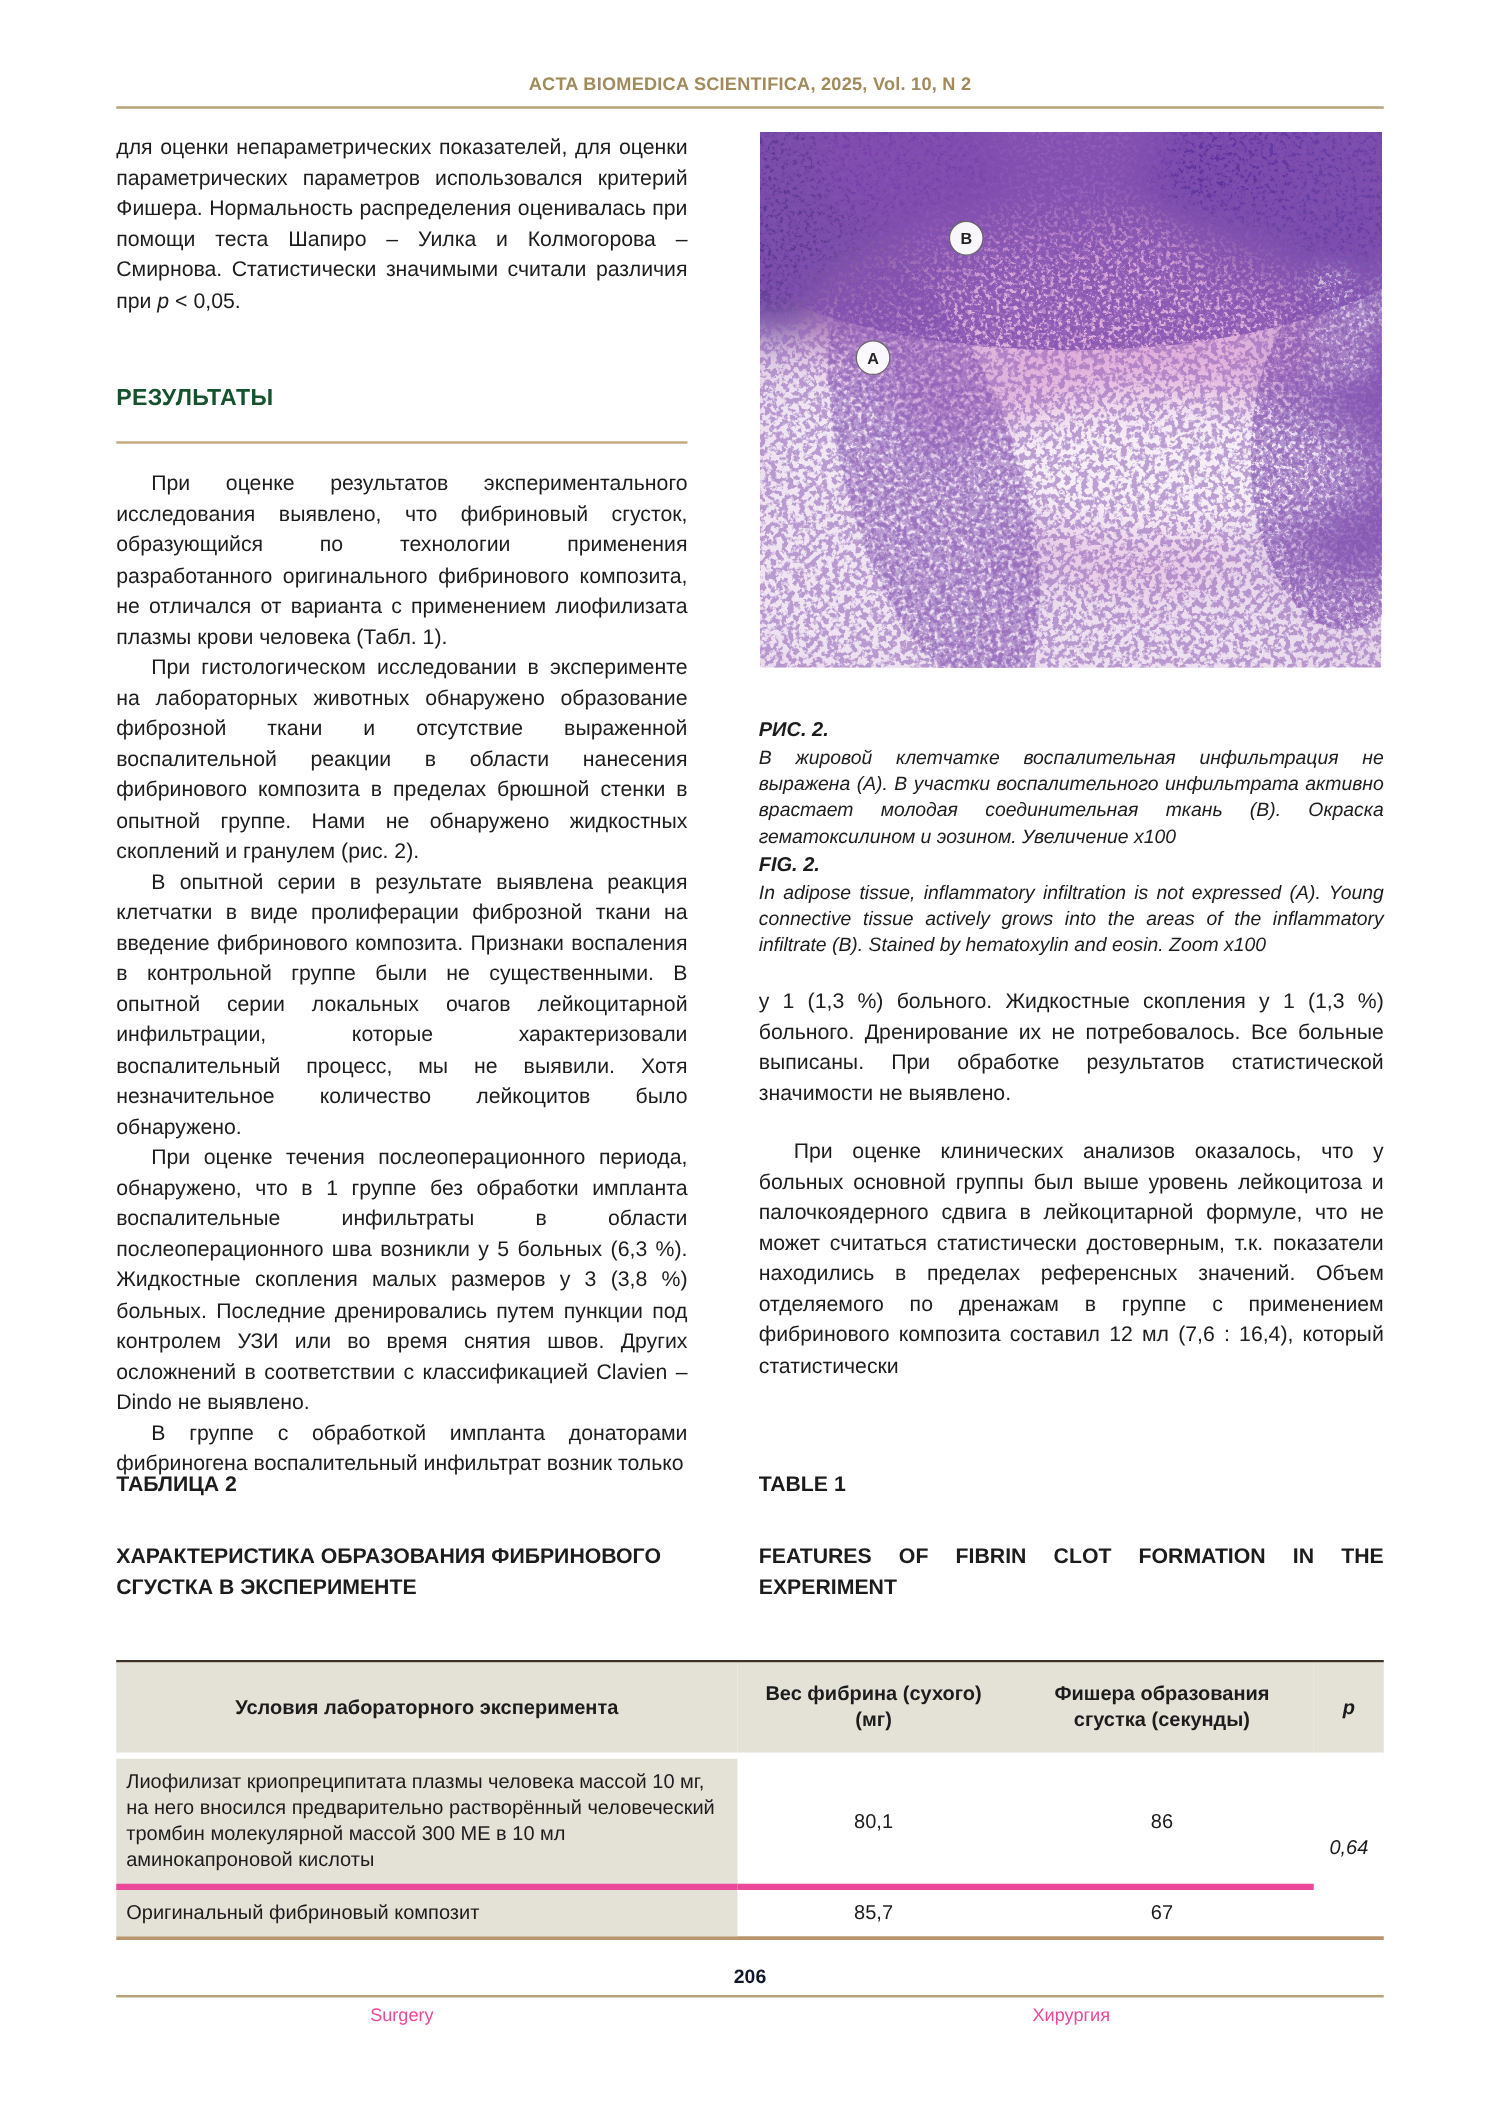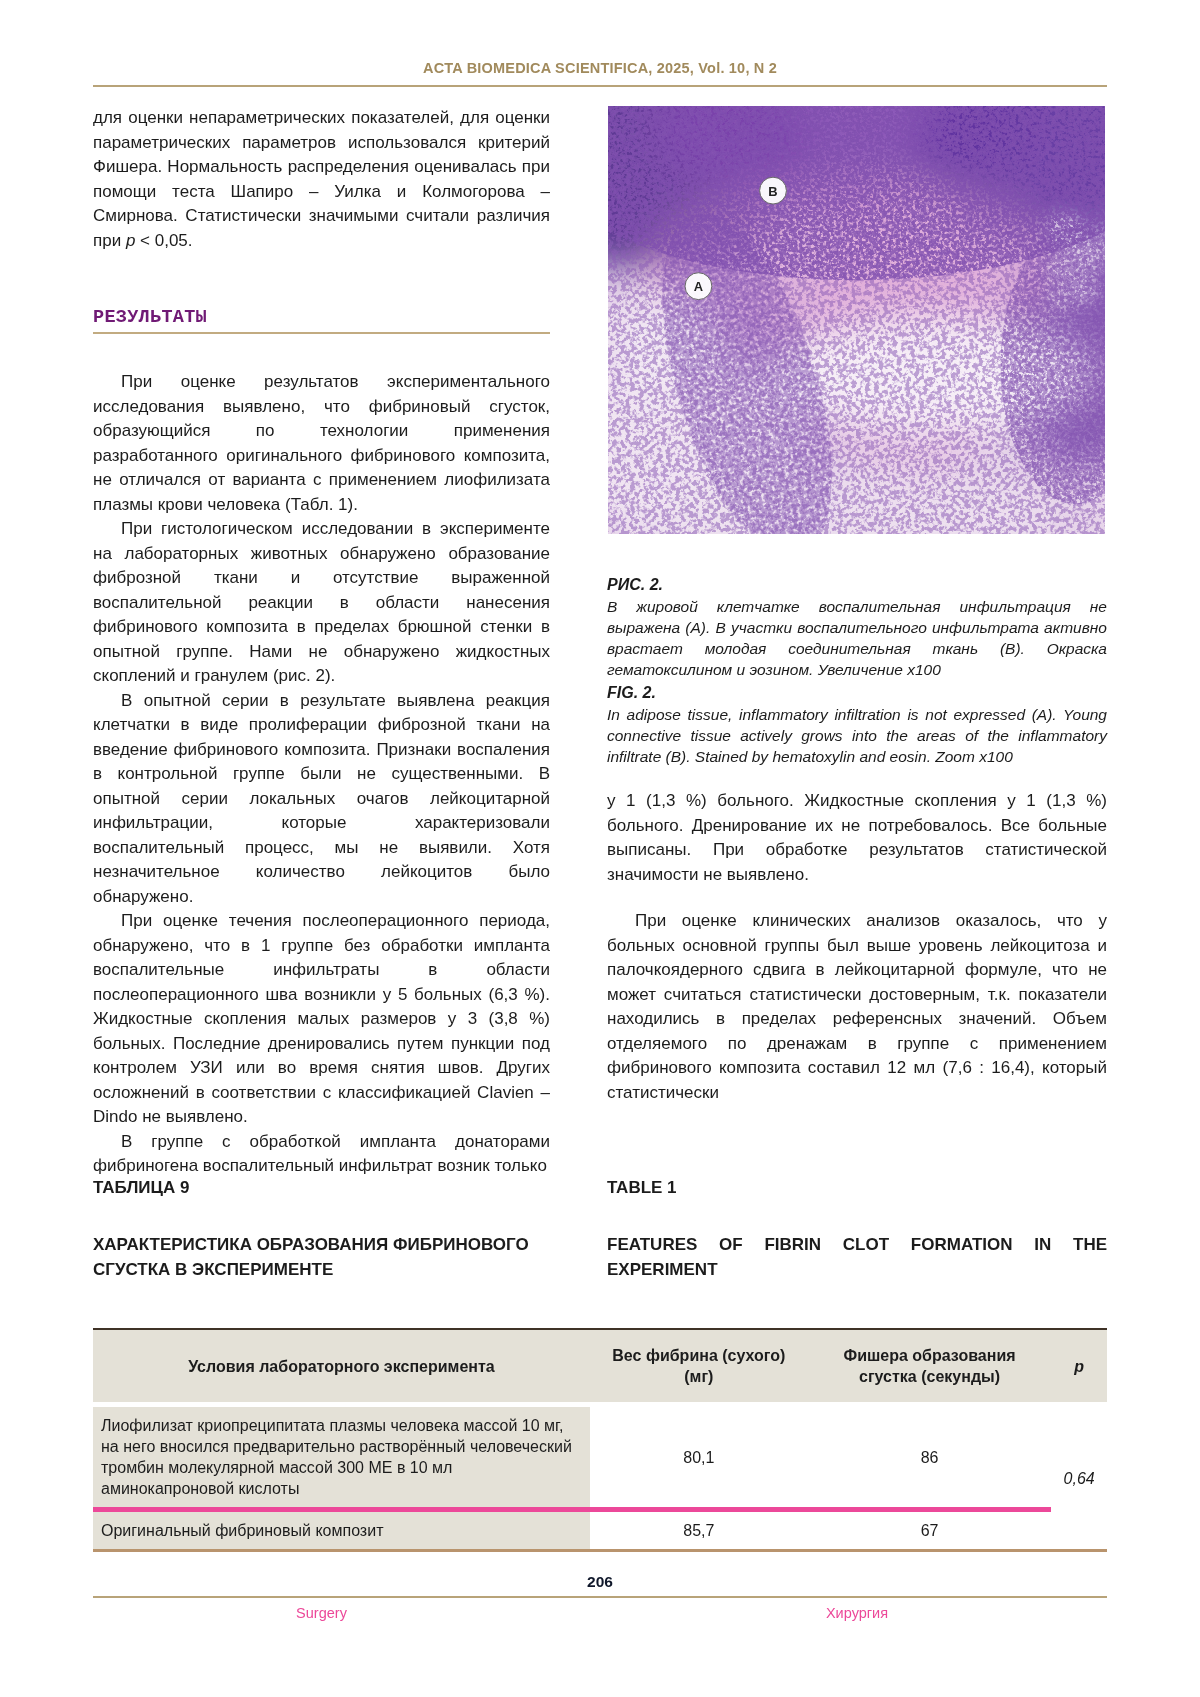--- a/index.html
+++ b/index.html
@@ -15,24 +15,24 @@
   .header-rule{position:absolute;top:85px;left:93px;width:1014px;height:2px;background:#b8a379;}
   
   .columns{position:absolute;top:106px;left:93px;width:1014px;display:flex;gap:57px;}
   .col-left{width:457px;flex:0 0 457px;}
   .col-right{width:500px;flex:0 0 500px;}
   .body-text{font-size:17px;line-height:24.5px;text-align:justify;margin:0;}
   .body-text + .body-text{margin-top:0;}
   .indent{text-indent:28px;}
   .var-i{font-style:italic;}
   .section-heading{
-    margin:54px 0 0 0;font-size:18.5px;font-weight:bold;color:#701a75;
-    padding-bottom:4px;border-bottom:2px solid #c2ab81;letter-spacing:.3px;font-family:Liberation Mono, monospace;
-  }
-  .after-heading{margin-top:36px;}
+    margin:54px 0 0 0;font-size:18.5px;font-weight:bold;color:#14532d;
+    padding-bottom:24px;border-bottom:2px solid #c2ab81;letter-spacing:.3px;
+  }
+  .after-heading{margin-top:20px;}
   
   .figure-box{width:497px;height:428px;margin-left:1px;}
   .figure-box svg{display:block;width:100%;height:100%;}
   .fig-captions{margin-top:42px;}
   .cap-title{font-size:16px;font-weight:bold;font-style:italic;margin:0 0 2px 0;}
   .cap-text{font-size:15.5px;font-style:italic;line-height:21px;text-align:justify;margin:0 0 4px 0;}
   .col-right .body-text{margin-top:22px;}
   
   .table-section{position:absolute;top:1178px;left:93px;width:1014px;}
   .tbl-labels,.tbl-titles{display:flex;gap:57px;}
@@ -167,21 +167,21 @@
         <p class="cap-text">In adipose tissue, inflammatory infiltration is not expressed (A). Young connective tissue actively grows into the areas of the inflammatory infiltrate (B). Stained by hematoxylin and eosin. Zoom x100</p>
       </div>
 
       <p class="body-text">у 1 (1,3 %) больного. Жидкостные скопления у 1 (1,3 %) больного. Дренирование их не потребовалось. Все больные выписаны. При обработке результатов статистической значимости не выявлено.</p>
       <p class="body-text indent">При оценке клинических анализов оказалось, что у больных основной группы был выше уровень лейкоцитоза и палочкоядерного сдвига в лейкоцитарной формуле, что не может считаться статистически достоверным, т.к. показатели находились в пределах референсных значений. Объем отделяемого по дренажам в группе с применением фибринового композита составил 12 мл (7,6 : 16,4), который статистически</p>
     </div>
   </div>
 
   <div class="table-section">
     <div class="tbl-labels">
-      <div class="tbl-label-ru">ТАБЛИЦА 9</div>
+      <div class="tbl-label-ru">ТАБЛИЦА 2</div>
       <div class="tbl-label-en">TABLE 1</div>
     </div>
     <div class="tbl-titles">
       <div class="tbl-title tbl-title-ru">ХАРАКТЕРИСТИКА ОБРАЗОВАНИЯ ФИБРИНОВОГО СГУСТКА В ЭКСПЕРИМЕНТЕ</div>
       <div class="tbl-title tbl-title-en">FEATURES OF FIBRIN CLOT FORMATION IN THE EXPERIMENT</div>
     </div>
 
     <div class="tbl-wrap">
       <table class="exp">
         <thead>

